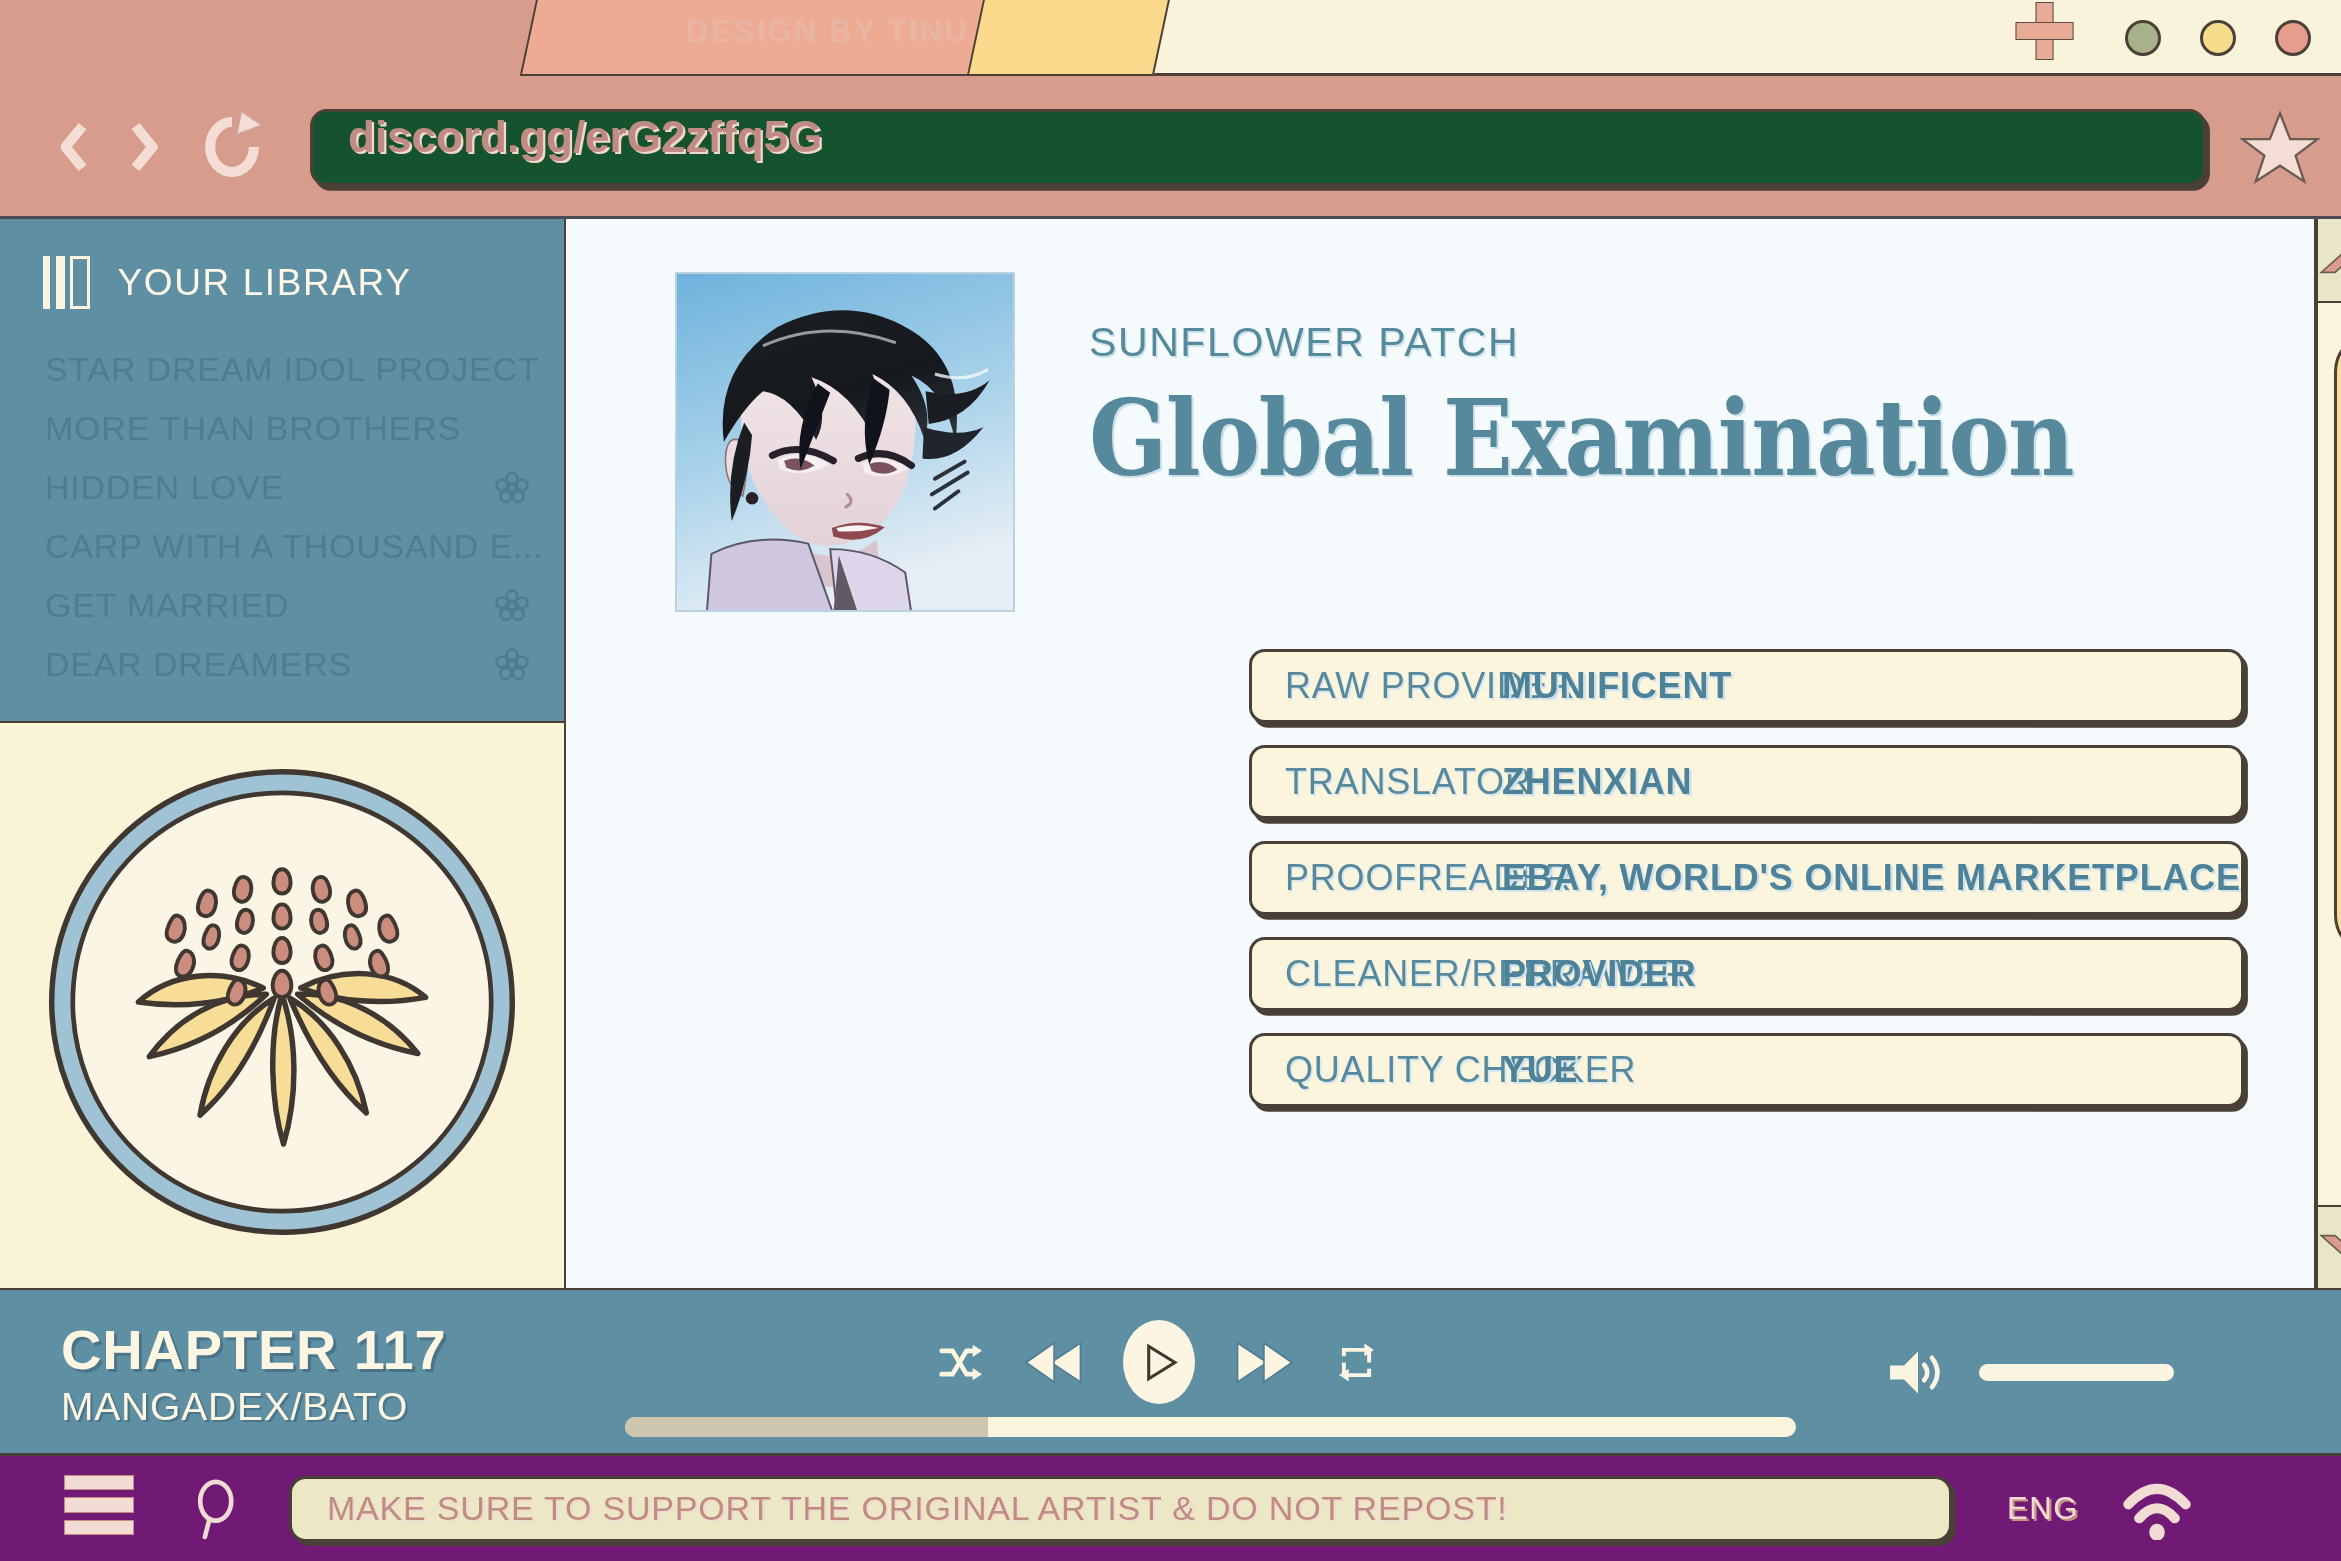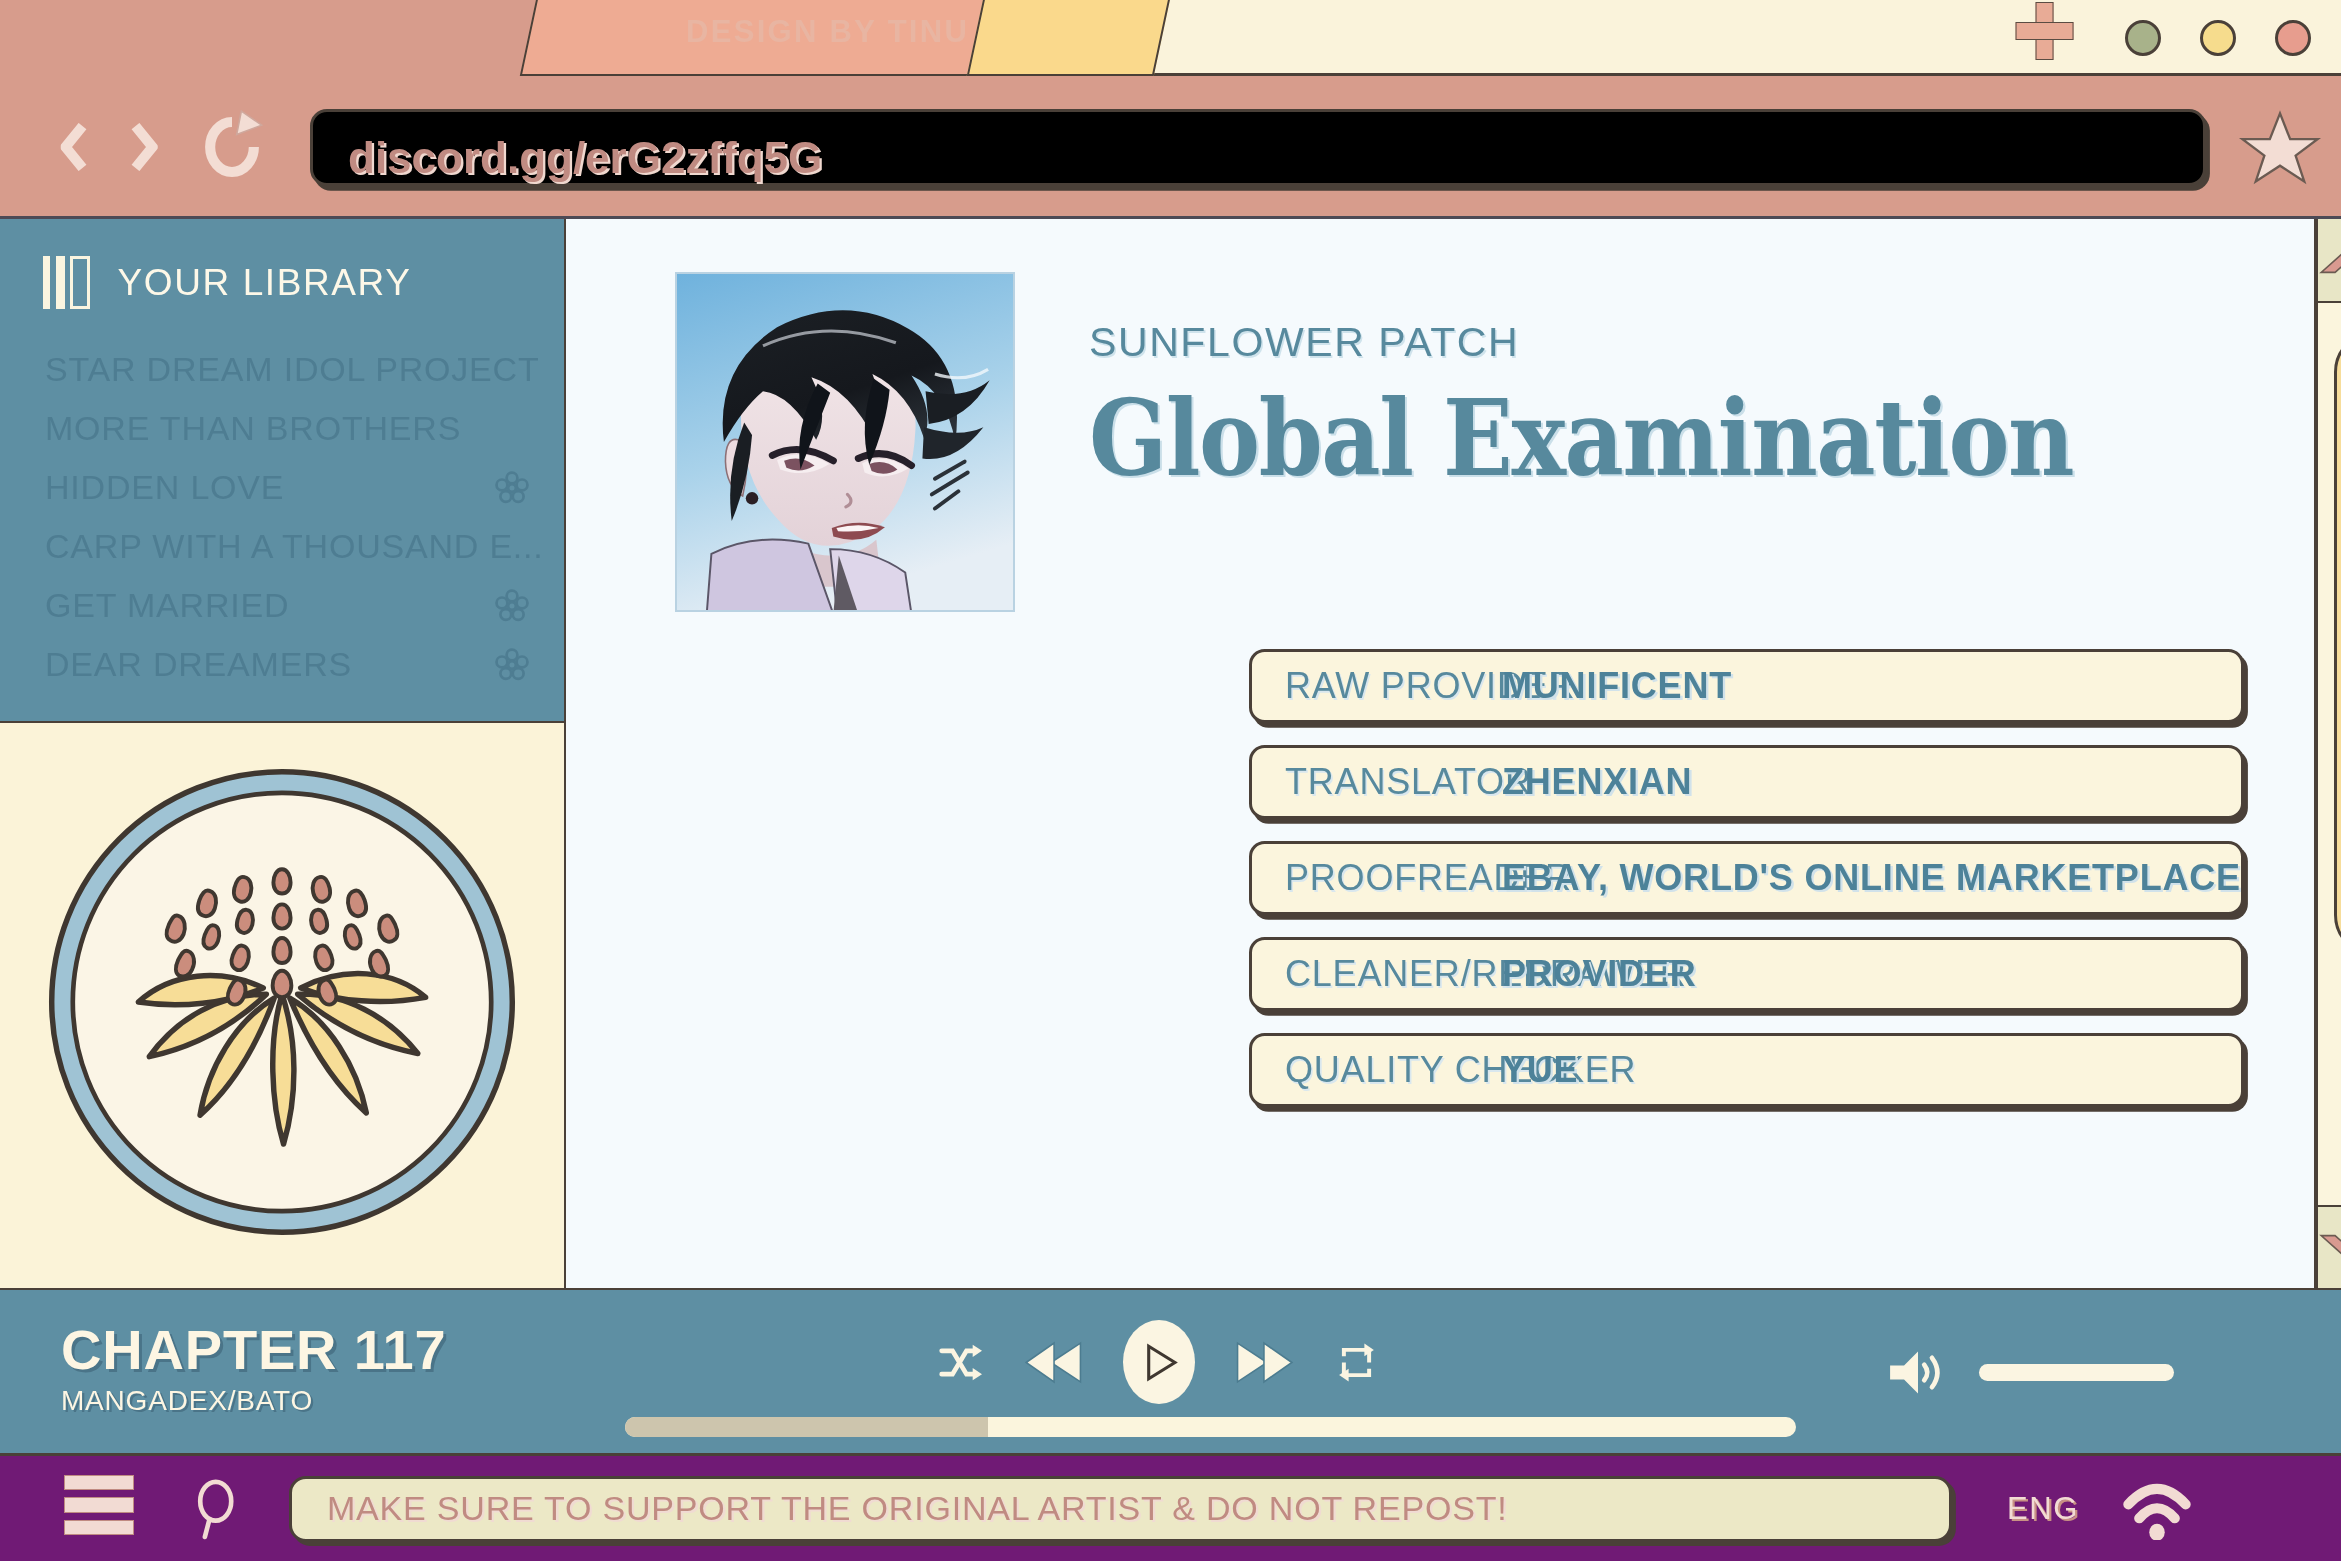--- a/index.html
+++ b/index.html
@@ -78,24 +78,24 @@
   .chev {
     position:absolute; left:50%; top:50%;
     width:26.5px; height:48px;
     transform:translate(-50%,-50%);
   }
   .chev svg { width:100%; height:100%; }
   .nav-back { margin-left:39px; }
   .reload { width:78px; height:78px; margin-left:14px; position:relative; }
   .url-field {
     flex:1; height:77px; margin-left:39px; margin-right:31px;
-    background:#000000;
+    background:#14532d;
     border:3.1px solid #4a4038;
     border-radius:17px;
-    display:flex; align-items:flex-end;
+    display:flex; align-items:flex-start;
     box-shadow:3.9px 4.7px 0 #4a4038;
   }
   .url-text {
     margin-left:35px;
     font-size:44px; font-weight:700; letter-spacing:0px;
     color:#c08b82;
     text-shadow:2.3px 2.3px 0 #f0d8cf;
     white-space:nowrap;
   }
   .starbtn { width:86px; height:86px; margin-right:19.5px; }
@@ -220,21 +220,21 @@
     background:#5e8fa3;
     border-top:2.3px solid #4a4038;
     border-bottom:3.9px solid #4a4038;
   }
   .chapter-block { position:absolute; left:61px; top:26.5px; }
   .chapter-name {
     font-size:56px; font-weight:700; color:#fdf6e3; letter-spacing:0.8px;
     text-shadow:3.1px 3.1px 0 #4a7488;
   }
   .chapter-src {
-    font-size:28px; color:#fdf6e3; letter-spacing:0.8px; margin-top:3.1px;
+    font-size:39px; color:#fdf6e3; letter-spacing:0.8px; margin-top:3.1px;
     text-shadow:2.3px 2.3px 0 #4a7488;
   }
   .transport {
     position:absolute; left:937px; top:30px;
     display:flex; align-items:center; gap:41px;
   }
   .tctl { cursor:pointer; display:flex; align-items:center; justify-content:center; }
   .playbtn {
     width:72px; height:84px; border-radius:50%;
     background:#fbf5e2; display:flex; align-items:center; justify-content:center;

